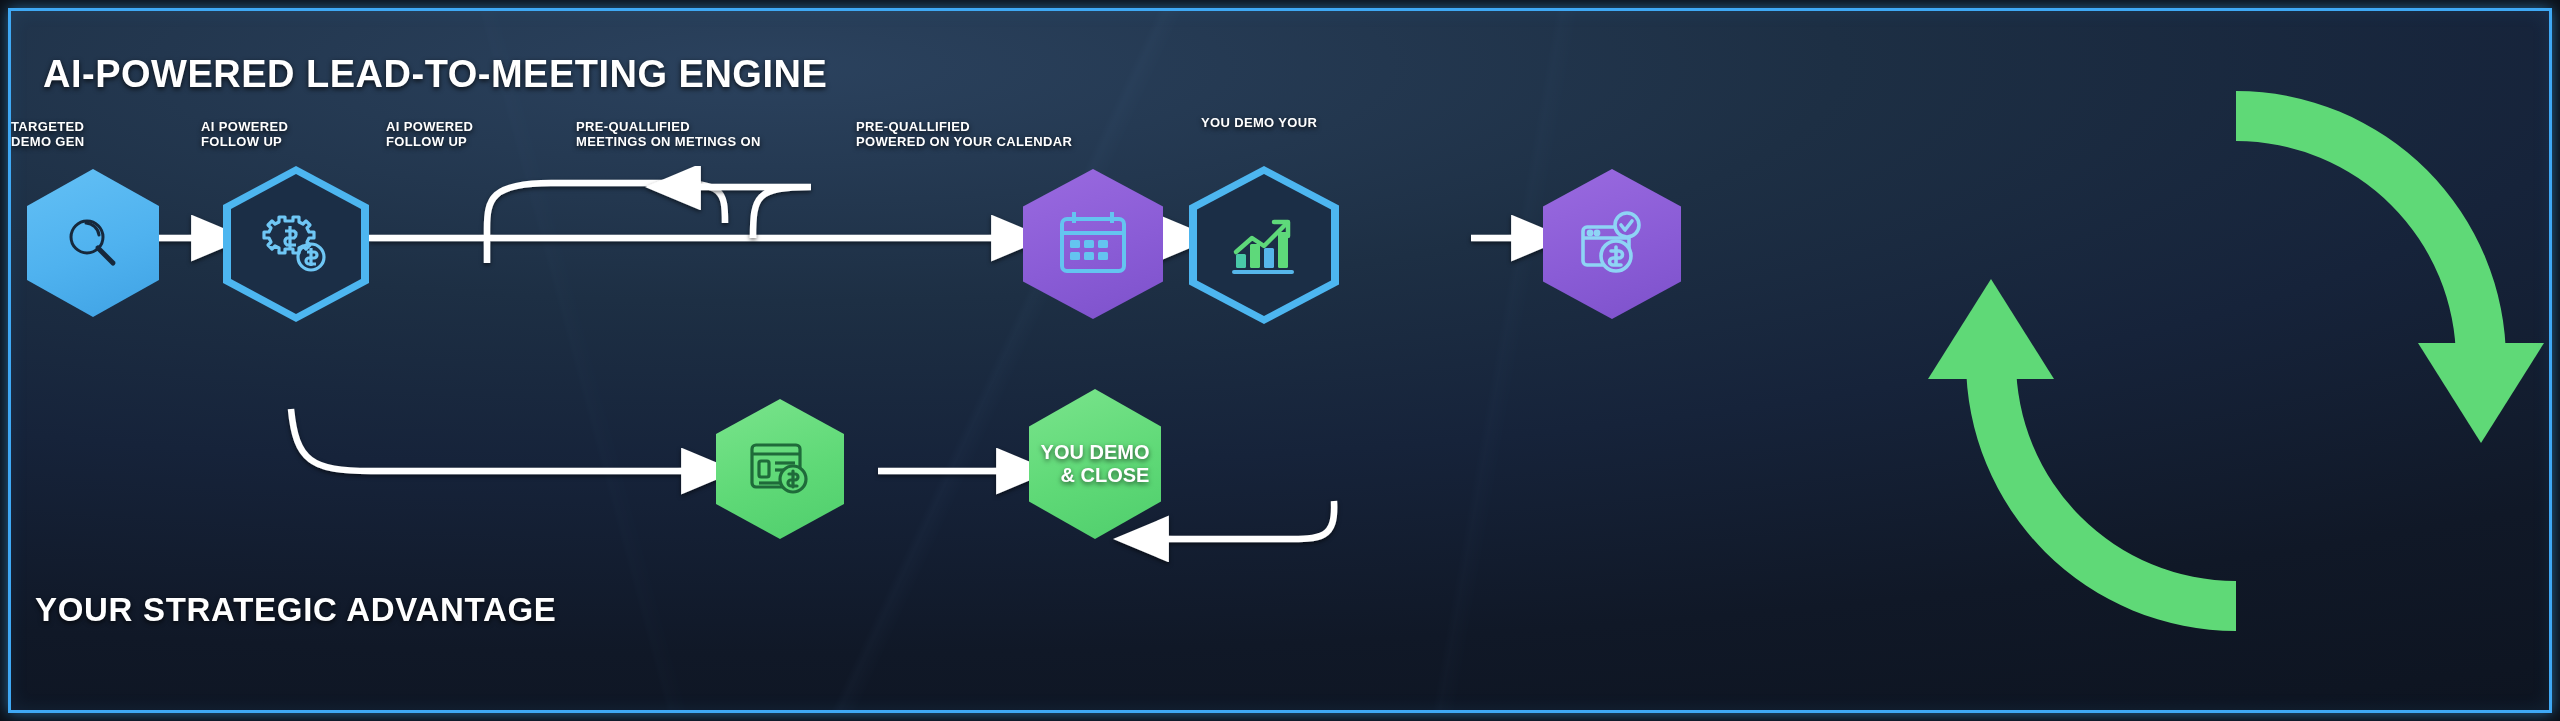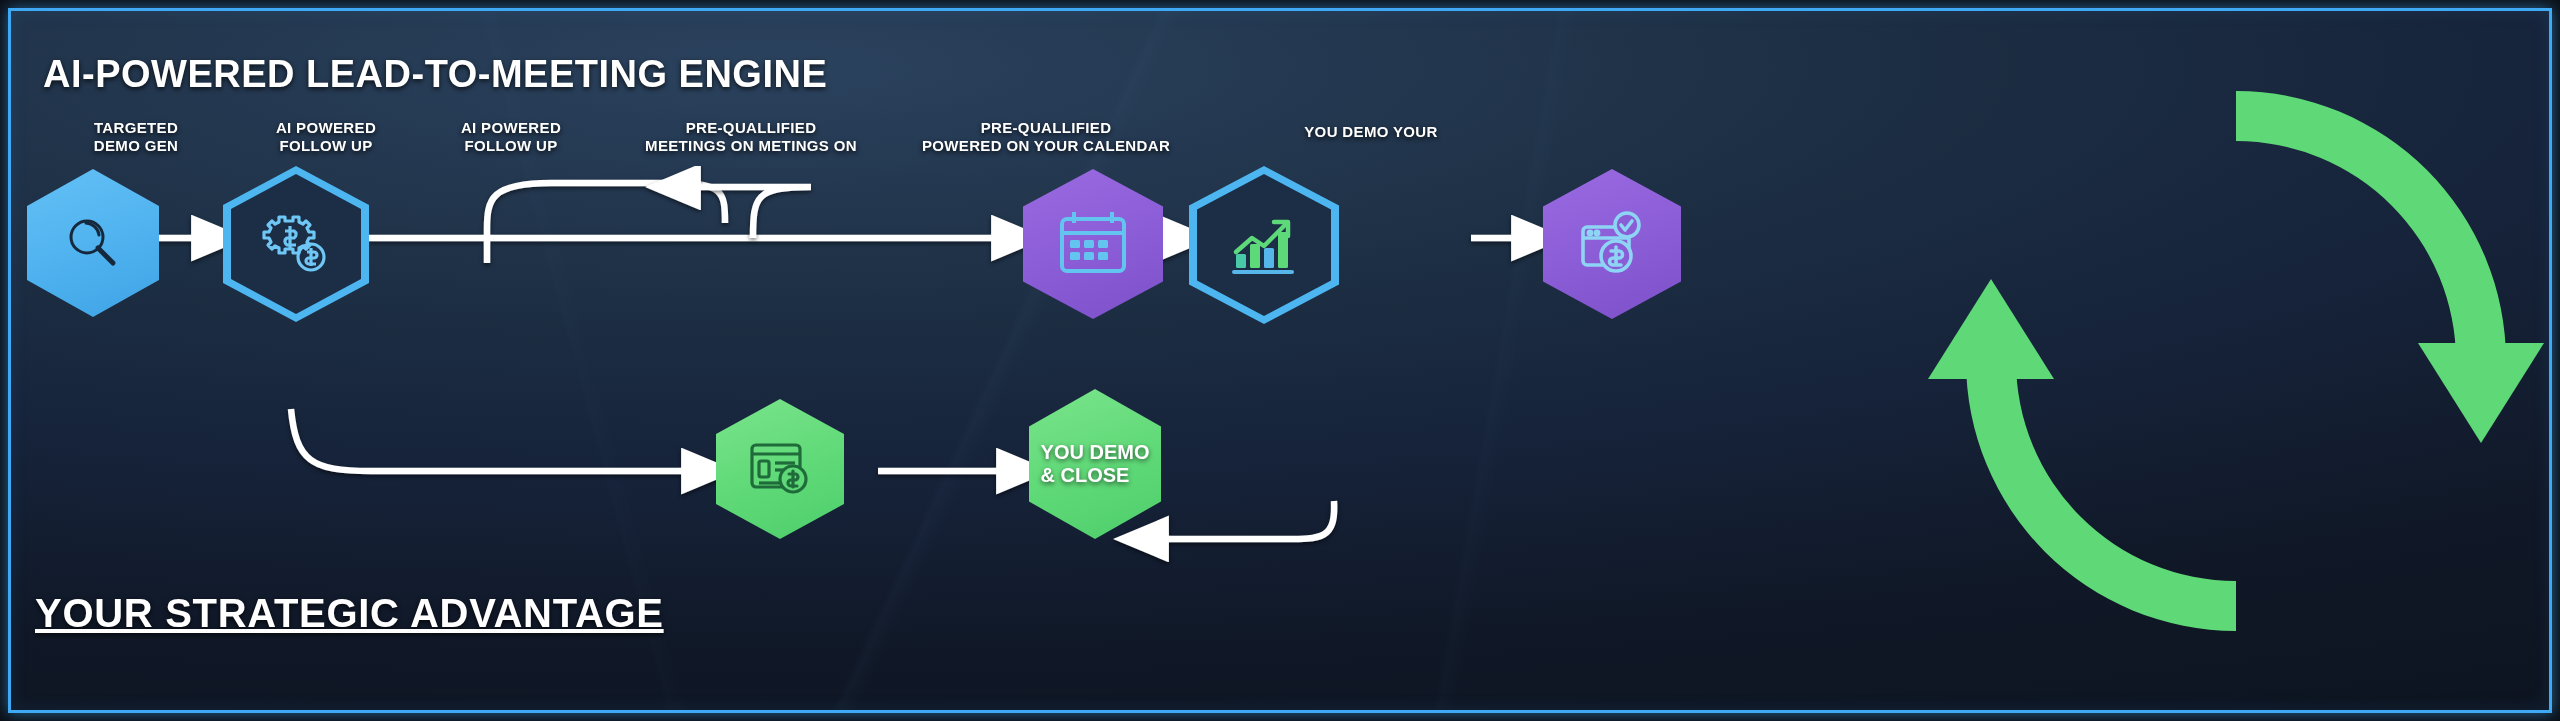--- a/index.html
+++ b/index.html
@@ -21,27 +21,27 @@
   .subtlelines{position:absolute;inset:0;opacity:.16;
     background:
       linear-gradient(115deg, transparent 40%, rgba(120,170,220,.20) 40.3%, transparent 41%),
       linear-gradient(100deg, transparent 58%, rgba(120,170,220,.14) 58.3%, transparent 59%),
       linear-gradient(75deg, transparent 24%, rgba(120,170,220,.10) 24.2%, transparent 25%);}
 
   
   #title{position:absolute;left:32px;top:42px;font-size:38px;font-weight:bold;color:#fff;
     letter-spacing:.5px;text-shadow:0 2px 5px rgba(0,0,0,.75);white-space:nowrap;}
 
-  #strategic{position:absolute;left:24px;top:580px;font-size:40px;font-weight:bold;color:#fff;
-    letter-spacing:.7px;text-shadow:0 2px 5px rgba(0,0,0,.75);white-space:nowrap;text-decoration:underline;}
+  #strategic{position:absolute;left:24px;top:580px;font-size:33px;font-weight:bold;color:#fff;
+    letter-spacing:.7px;text-shadow:0 2px 5px rgba(0,0,0,.75);white-space:nowrap;}
 
   #tagline{position:absolute;left:428px;top:650px;font-size:27px;color:#8fd0f5;
     letter-spacing:.2px;text-shadow:0 0 10px rgba(100,180,240,.55);white-space:nowrap;}
 
-  .steplabel{position:absolute;text-align:center;color:#fff;font-weight:bold;font-size:15px;
+  .steplabel{position:absolute;text-align:left;color:#fff;font-weight:bold;font-size:13px;
     line-height:1.18;letter-spacing:.35px;text-shadow:0 2px 5px rgba(0,0,0,.8);}
 
   
   .hex{position:absolute;display:flex;align-items:center;justify-content:center;}
   .hexshape{width:100%;height:100%;
     clip-path:polygon(50% 0%,100% 25%,100% 75%,50% 100%,0% 75%,0% 25%);
     display:flex;align-items:center;justify-content:center;position:relative;}
 
   .hex-solid-blue .hexshape{background:linear-gradient(160deg,#63c0f5 0%,#4fb2ef 55%,#3fa2e4 100%);
      filter:drop-shadow(0 0 16px rgba(80,180,245,.35));}
@@ -49,21 +49,21 @@
      filter:drop-shadow(0 0 16px rgba(140,90,220,.35));}
   .hex-solid-green .hexshape{background:linear-gradient(160deg,#7ae48c 0%,#5fd977 55%,#4fce6c 100%);
      filter:drop-shadow(0 0 16px rgba(90,220,120,.30));}
 
   
   .hex-outline-blue .hexshape{background:#4db6f0;filter:drop-shadow(0 0 16px rgba(77,182,240,.55));}
   .hex-outline-blue .hexinner{position:absolute;left:8px;top:8px;right:8px;bottom:8px;
     clip-path:polygon(50% 0%,100% 25%,100% 75%,50% 100%,0% 75%,0% 25%);
     background:#1b2e46;display:flex;align-items:center;justify-content:center;}
 
-  .hexlabel{color:#fff;font-weight:bold;text-align:left;line-height:1.15;
+  .hexlabel{color:#fff;font-weight:bold;text-align:right;line-height:1.15;
     text-shadow:0 2px 5px rgba(0,0,0,.6);}
 
   
   #arrows{position:absolute;left:0;top:0;width:2538px;height:699px;pointer-events:none;}
 
   
   #cycle{position:absolute;left:1915px;top:40px;width:620px;height:620px;}
 </style>
 </head>
 <body>
@@ -92,21 +92,21 @@
     <div class="steplabel" style="left:565px;top:108px;width:350px;">
       <div>PRE-QUALLIFIED</div>
       <div>MEETINGS ON METINGS ON</div>
     </div>
 
     <div class="steplabel" style="left:845px;top:108px;width:380px;">
       <div>PRE-QUALLIFIED</div>
       <div>POWERED ON YOUR CALENDAR</div>
     </div>
 
-    <div class="steplabel" style="left:1190px;top:112px;width:340px;">
+    <div class="steplabel" style="left:1190px;top:104px;width:340px;">
       <div>YOU DEMO YOUR</div>
     </div>
 
     <svg id="arrows" viewBox="0 0 2538 699">
       <defs>
         <marker id="ah" markerWidth="10" markerHeight="10" refX="4.6" refY="3.6" orient="auto">
           <path d="M0,0 L8.6,3.6 L0,7.2 Z" fill="#ffffff"></path>
         </marker>
         <filter id="ds" x="-40%" y="-40%" width="180%" height="180%">
           <feDropShadow dx="0" dy="2" stdDeviation="2" flood-color="#000" flood-opacity=".55"></feDropShadow>

